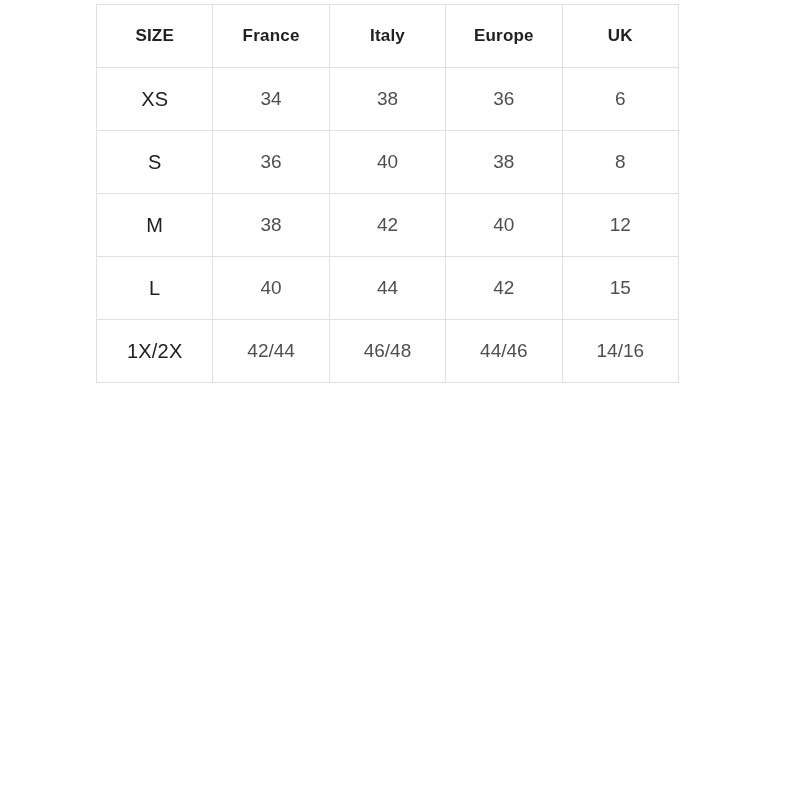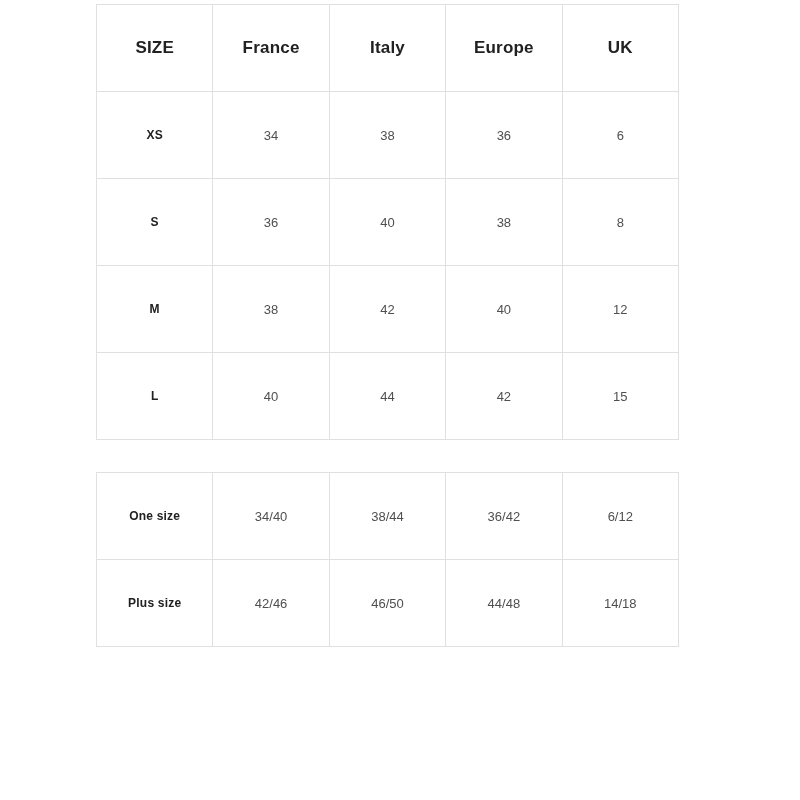--- a/index.html
+++ b/index.html
@@ -27,37 +27,37 @@
     border-collapse: collapse;
     width: 100%;
     table-layout: fixed;
     background: #ffffff;
   }
   th, td {
     border: 1px solid var(--border-color, #e0e0e0);
     height: 62px;
     text-align: center;
     vertical-align: middle;
-    padding: 12px;
+    padding: 0;
   }
   th.col-header {
     font-weight: 700;
     font-size: 17px;
     color: var(--header-text, #212121);
     letter-spacing: 0.2px;
   }
   th.row-label {
-    font-weight: 700;
-    font-size: 12px;
+    font-weight: 400;
+    font-size: 20px;
     color: var(--header-text, #212121);
     letter-spacing: 0.2px;
   }
   td.value-cell {
     font-weight: 400;
-    font-size: 13px;
+    font-size: 19px;
     color: var(--cell-text, #4f4f4f);
   }
   .secondary {
     margin-top: 32px;
   }
 </style>
 </head>
 <body style="background: rgb(255, 255, 255);">
 
 <div class="page">
@@ -95,36 +95,25 @@
             <td class="value-cell">40</td>
             <td class="value-cell">12</td>
           </tr>
           <tr>
             <th class="row-label">L</th>
             <td class="value-cell">40</td>
             <td class="value-cell">44</td>
             <td class="value-cell">42</td>
             <td class="value-cell">15</td>
           </tr>
+          <tr>
+            <th class="row-label">1X/2X</th>
+            <td class="value-cell">42/44</td>
+            <td class="value-cell">46/48</td>
+            <td class="value-cell">44/46</td>
+            <td class="value-cell">14/16</td>
+          </tr>
         </tbody>
     </table>
 
-    <table class="secondary">
-      <tbody>
-          <tr>
-            <th class="row-label">One size</th>
-            <td class="value-cell">34/40</td>
-            <td class="value-cell">38/44</td>
-            <td class="value-cell">36/42</td>
-            <td class="value-cell">6/12</td>
-          </tr>
-          <tr>
-            <th class="row-label">Plus size</th>
-            <td class="value-cell">42/46</td>
-            <td class="value-cell">46/50</td>
-            <td class="value-cell">44/48</td>
-            <td class="value-cell">14/18</td>
-          </tr>
-        </tbody>
-    </table>
 
   </div>
 </div>
 
 </body></html>

